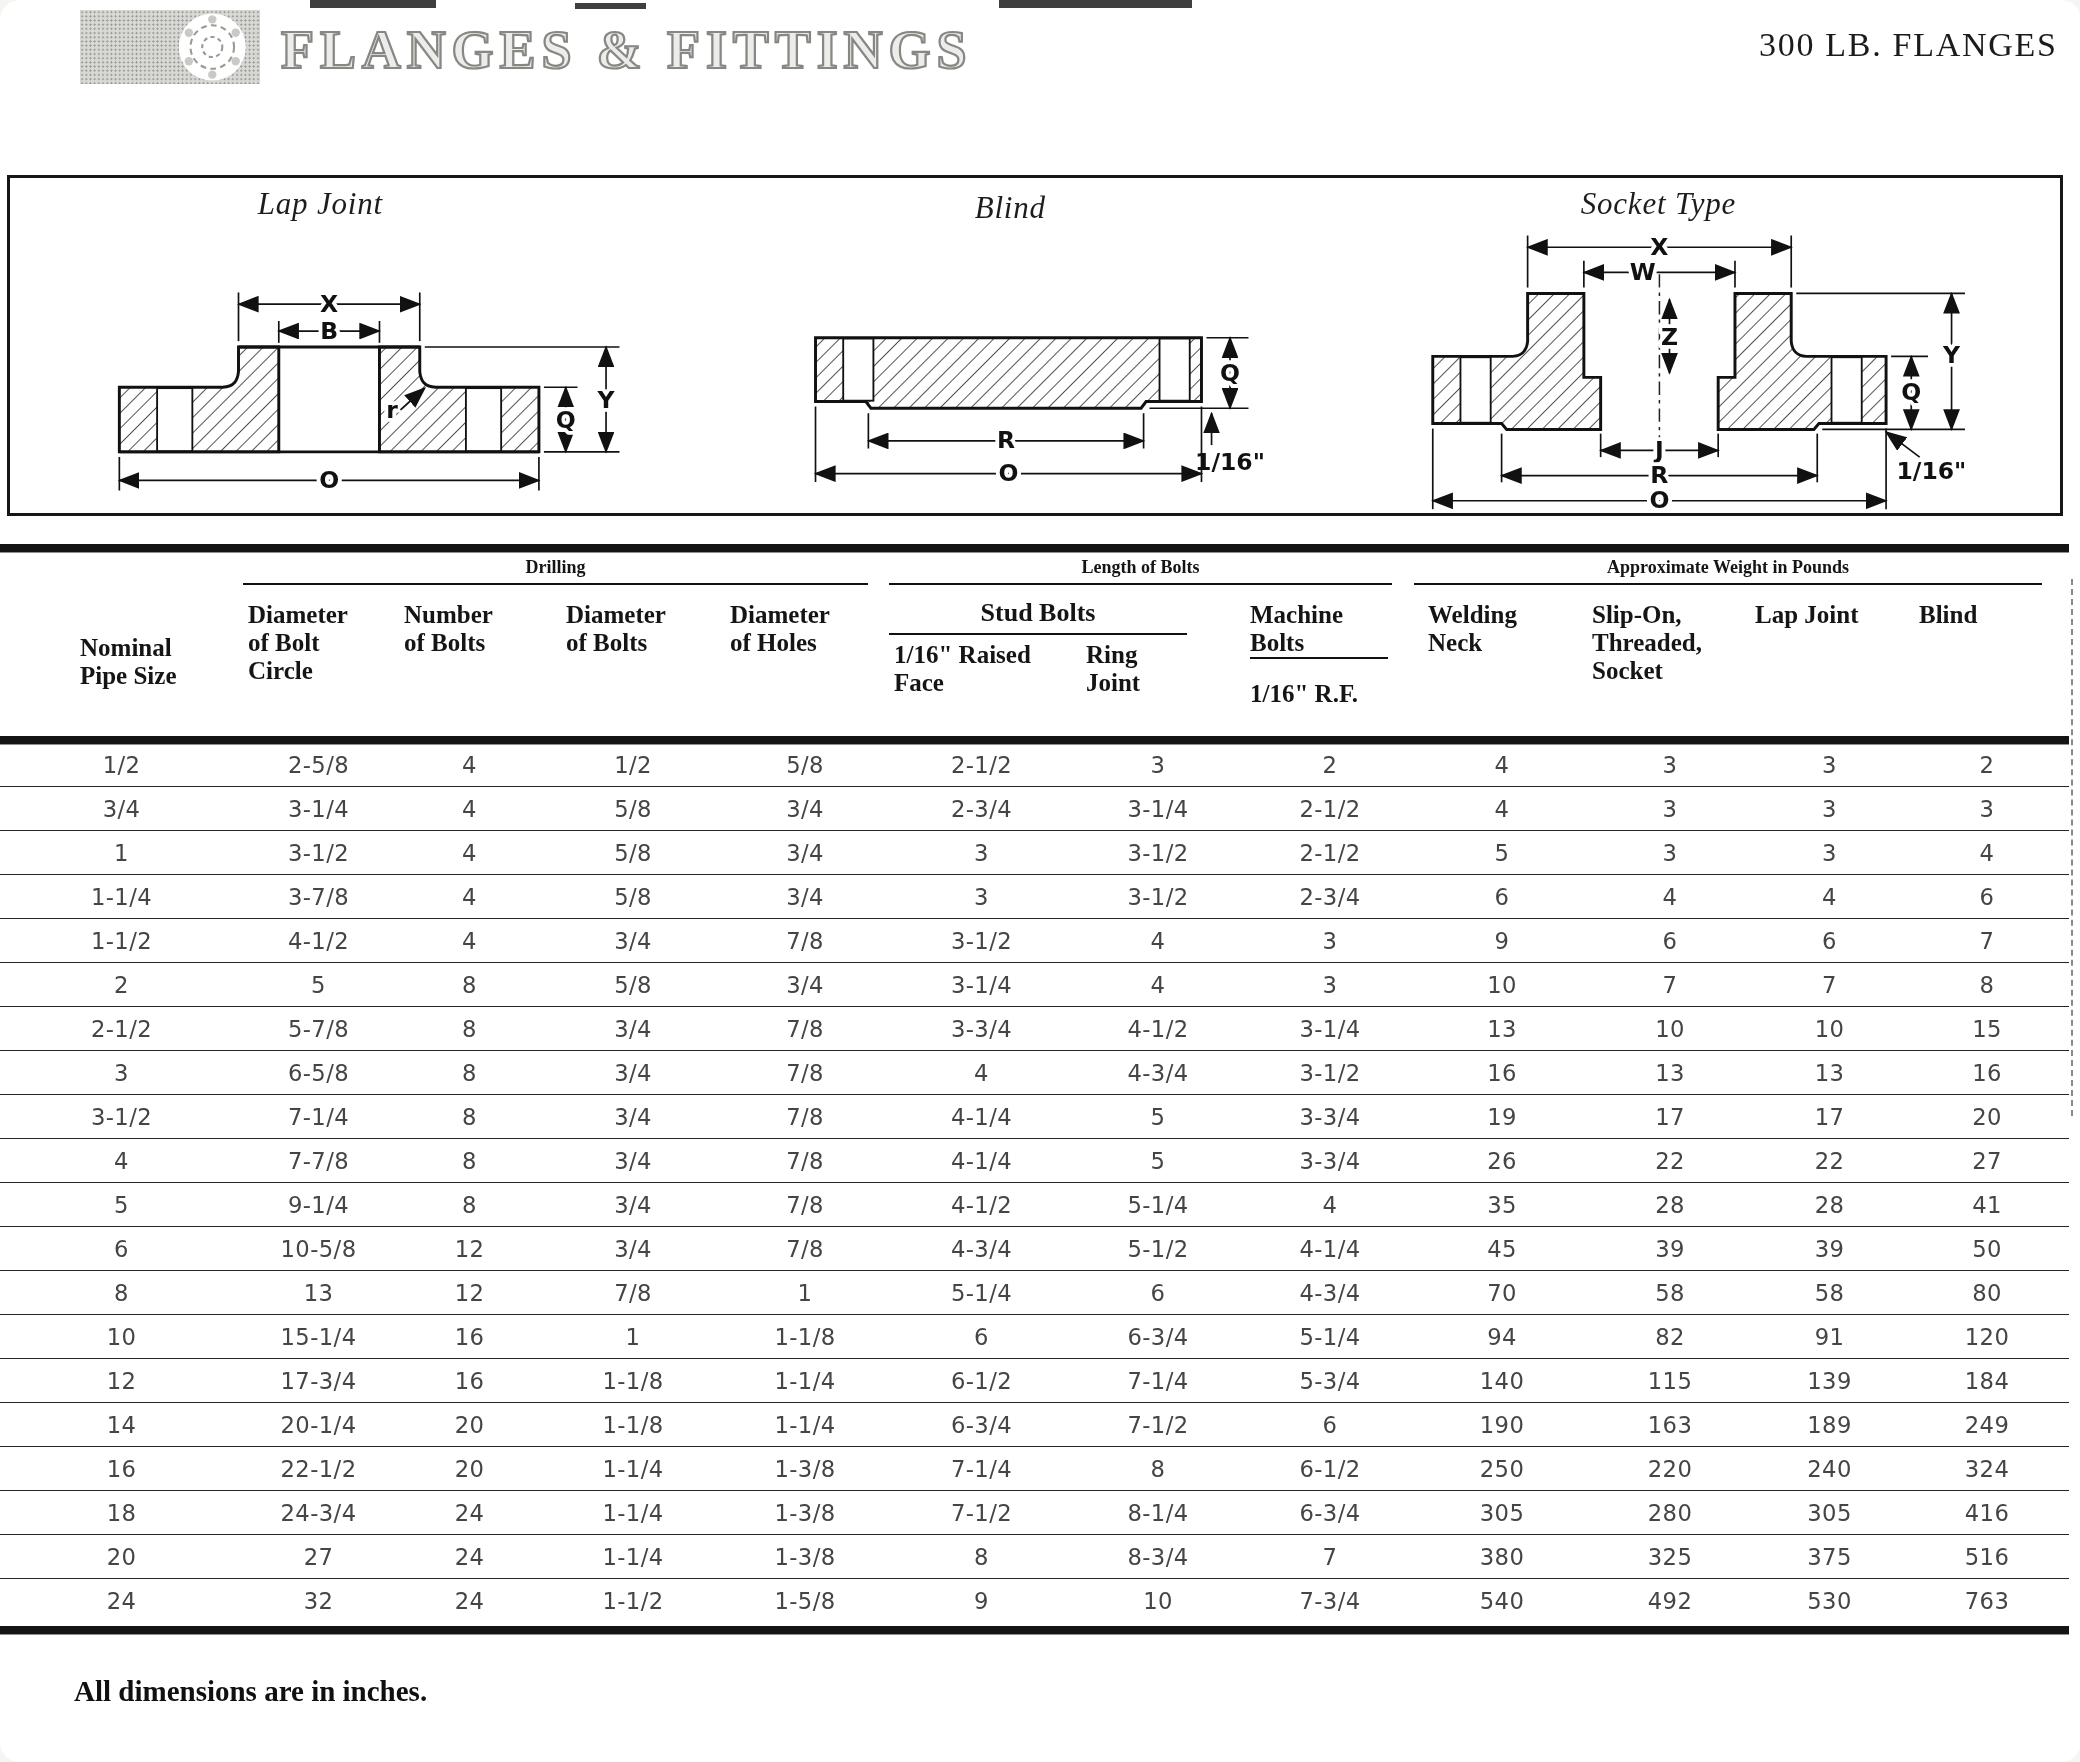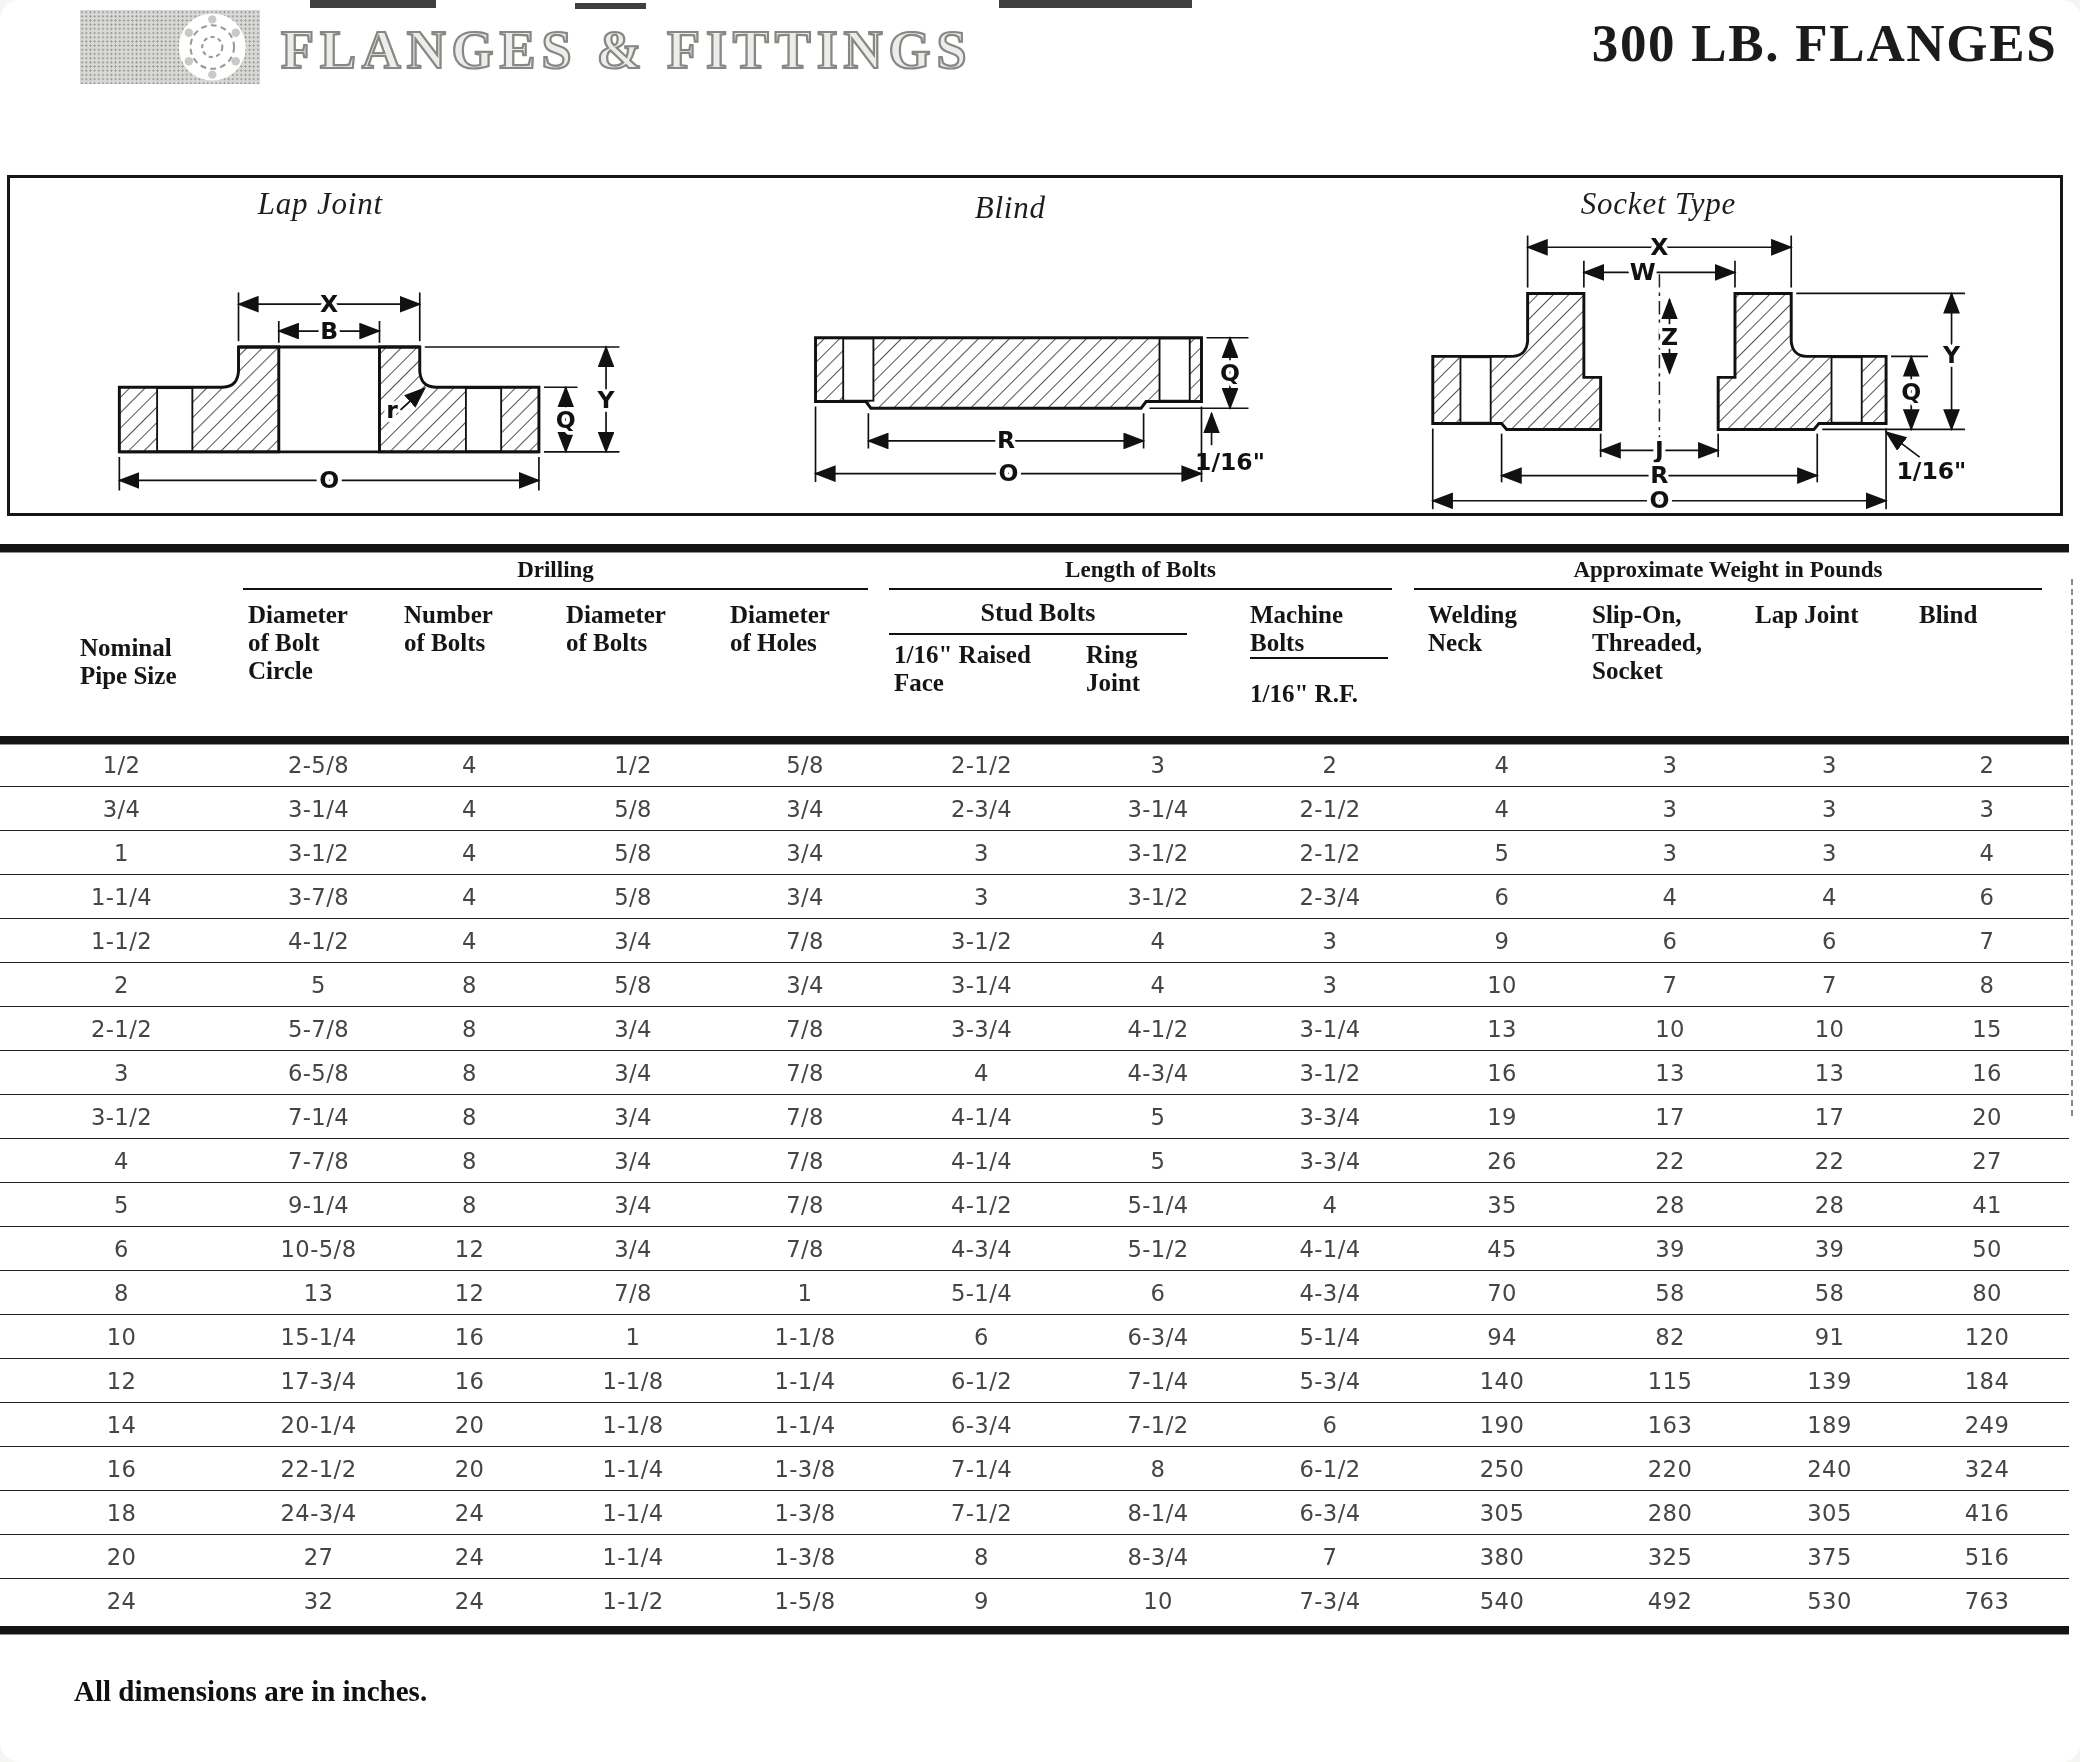--- a/index.html
+++ b/index.html
@@ -9,40 +9,40 @@
 
   
   .scanbar{background:#1d1d1d;opacity:.85;}
   .scan-edge{border-left:2.5px dashed #8a8a8a;width:0;height:537px;}
 
   
   #logo-box{left:80px;top:10px;width:180px;height:74px;background-color:#d8d8d4;
     background-image:radial-gradient(#9a9a96 1px, transparent 1.1px);background-size:4.2px 4.2px;}
   #brand{left:281px;top:18.5px;font-size:54px;font-weight:bold;letter-spacing:5.9px;
     color:#ececea;-webkit-text-stroke:2.2px #878783;text-shadow:0 0 1.7px #aaa;}
-  #doc-title{right:23.5px;top:13px;font-size:53px;font-weight:bold;color:#1b1b1b;letter-spacing:1.7px;}
+  #doc-title{right:23.5px;top:26px;font-size:34px;font-weight:normal;color:#1b1b1b;letter-spacing:1.7px;}
 
   
   #panel{left:6.7px;top:175px;width:2056px;height:341px;border:3.4px solid #161616;box-sizing:border-box;}
   .fig-label{font-style:italic;font-size:31px;color:#1d1d1d;font-weight:500;letter-spacing:0.8px;}
 
   svg .part{fill-opacity:1;stroke:#111;stroke-width:3.5;}
   svg .strip{fill:#fff;stroke:#111;stroke-width:2.2;}
   svg .edge{stroke:#111;stroke-width:3.5;}
   svg .dim,svg .ext{stroke:#111;stroke-width:2;fill:none;}
   svg .cl{stroke:#222;stroke-width:1.8;stroke-dasharray:16 6 4 6;}
   svg .lbl{font-family:"DejaVu Sans",sans-serif;font-size:28px;font-weight:bold;fill:#111;
     text-anchor:middle;paint-order:stroke;stroke:#fff;stroke-width:9px;stroke-linejoin:round;}
 
   
   .rule{left:0;width:2069px;background:#141414;border-bottom:1.7px solid #8f8f8f;}
 
   
   #thead{left:0;top:554px;width:2069px;height:182px;font-weight:bold;}
-  .gh{font-size:23px;text-align:center;border-bottom:2.5px solid #111;padding-bottom:5px;}
+  .gh{font-size:18px;text-align:center;border-bottom:2.5px solid #111;padding-bottom:5px;}
   .ch{font-size:25px;line-height:1.12;}
   .chu{border-bottom:2.5px solid #111;padding-bottom:0;}
 
   
   #rows{left:0;top:743px;width:2069px;}
   .trow{display:grid;height:44px;box-sizing:border-box;border-bottom:1.7px solid #242424;
     grid-template-columns:243px 151px 151px 176px 168px 185px 168px 176px 168px 168px 151px 164px;
     align-items:center;}
   .trow:last-child{border-bottom:none;}
   .tcell{text-align:center;font-family:"DejaVu Sans",sans-serif;font-size:22.7px;color:#454545;letter-spacing:0.4px;}

